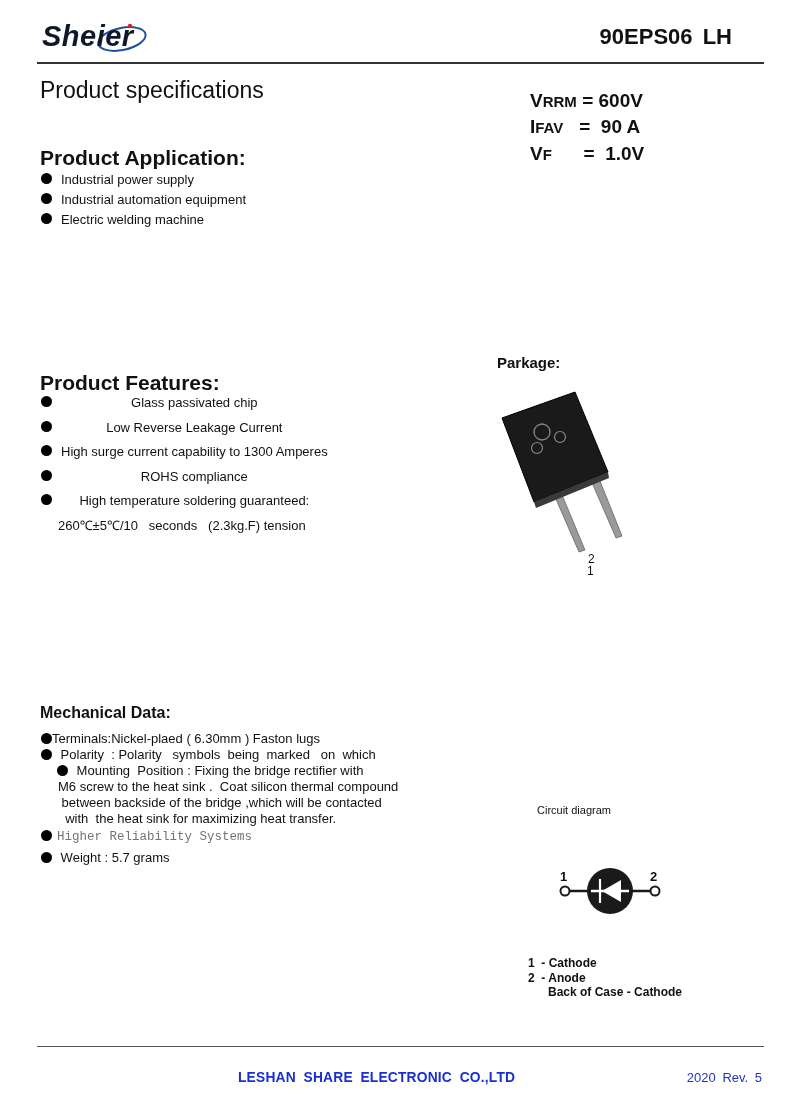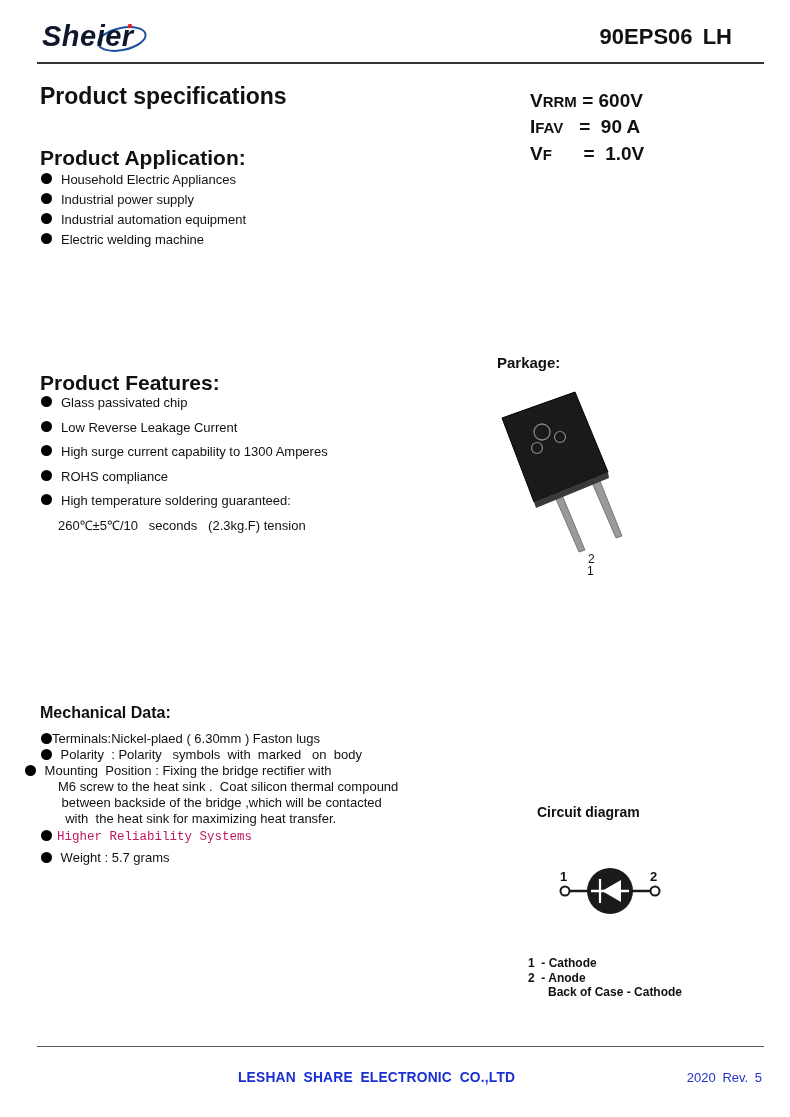--- a/index.html
+++ b/index.html
@@ -2,37 +2,37 @@
 <html><head>
 <meta charset="utf-8">
 <style>
   html, body { margin: 0; padding: 0; background: #ffffff; }
   body { width: 790px; height: 1117px; position: relative; overflow: hidden; font-family: "Liberation Sans", sans-serif; color: #111; }
   .abs { position: absolute; }
   .logo { left: 42px; top: 18px; width: 115px; height: 40px; }
   .logo-text { position: absolute; left: 0; top: 2px; font-family: "Liberation Sans", sans-serif; font-weight: bold; font-style: italic; font-size: 29px; color: #0f172a; letter-spacing: 0.5px; }
   .part-no { right: 58px; top: 24px; font-size: 22px; font-weight: bold; color: #111; word-spacing: 4px; }
   .rule-top { left: 37px; top: 62px; width: 727px; height: 2px; background: #333; }
-  .title { left: 40px; top: 83px; font-size: 23px; font-weight: bold; }
+  .title { left: 40px; top: 77px; font-size: 23px; font-weight: normal; }
   .spec { left: 530px; font-size: 19px; font-weight: bold; white-space: pre; }
   .spec .sub { font-size: 15px; }
   .sec-head { font-size: 21px; font-weight: bold; }
   .list { margin: 0; padding: 0; list-style: none; font-size: 13px; }
   .list li { position: relative; padding-left: 21px; }
   .bullet { position: absolute; left: 1px; width: 11px; height: 11px; border-radius: 50%; background: #000; }
   .app-list li { height: 20px; line-height: 20px; }
   .app-list .bullet { top: 3px; }
-  .feat-list li { height: 24.5px; line-height: 20px; }
+  .feat-list li { height: 24.5px; line-height: 20px; text-align: center; }
   .feat-list .bullet { top: 3px; }
   .feat-extra { left: 58px; top: 516px; font-size: 13px; white-space: pre; }
   .mech { font-size: 13px; line-height: 16px; white-space: pre; }
   .mech .bullet { position: relative; display: inline-block; width: 11px; height: 11px; vertical-align: -1px; margin-right: 6px; }
-  .serif { font-family: "Liberation Mono", monospace; color: #be185d; font-size: 12.5px; }
+  .serif { font-family: "Liberation Mono", monospace; color: #737373; font-size: 12.5px; }
   .pkg-head { left: 497px; top: 354px; font-size: 15px; font-weight: bold; }
-  .circ-head { left: 537px; top: 804px; font-size: 14px; font-weight: bold; }
+  .circ-head { left: 537px; top: 804px; font-size: 11px; font-weight: normal; }
   .pin-notes { left: 528px; top: 956px; font-size: 12px; font-weight: bold; line-height: 14.5px; white-space: pre; }
   .rule-bot { left: 37px; top: 1046px; width: 727px; height: 1px; background: #555; }
   .company { left: 238px; top: 1068px; font-size: 15px; font-weight: bold; color: #1a2fd0; letter-spacing: 0.2px; word-spacing: 4px; transform: scaleX(0.92); transform-origin: left; }
   .rev { right: 28px; top: 1070px; font-size: 13px; color: #2233cc; word-spacing: 3px; }
 </style>
 </head>
 <body>
 
 <div class="abs logo">
   <svg width="115" height="40" viewBox="0 0 115 40" style="position:absolute;left:0;top:0;">
@@ -45,21 +45,20 @@
 <div class="abs rule-top"></div>
 
 <div class="abs title">Product specifications</div>
 
 <div class="abs spec" style="top:90px;"><span>V</span><span class="sub">RRM</span> <span>= 600V</span></div>
 <div class="abs spec" style="top:116px;"><span>I</span><span class="sub">FAV</span>   <span>=  90 A</span></div>
 <div class="abs spec" style="top:143px;"><span>V</span><span class="sub">F</span>      <span>=  1.0V</span></div>
 
 <div class="abs sec-head" style="left:40px; top:146px;">Product  Application:</div>
 <ul class="abs list app-list" style="left:40px; top:170px;">
-  <li><span class="bullet"></span><span>Household Electric Appliances</span></li>
   <li><span class="bullet"></span><span>Industrial power supply</span></li>
   <li><span class="bullet"></span><span>Industrial automation equipment</span></li>
   <li><span class="bullet"></span><span>Electric welding machine</span></li>
 </ul>
 
 <div class="abs sec-head" style="left:40px; top:371px;">Product  Features:</div>
 <ul class="abs list feat-list" style="left:40px; top:393px;">
   <li><span class="bullet"></span><span>Glass passivated  chip</span></li>
   <li><span class="bullet"></span><span>Low Reverse Leakage Current</span></li>
   <li><span class="bullet"></span><span>High surge current capability to  1300  Amperes</span></li>
@@ -79,22 +78,22 @@
   <circle cx="52" cy="42" r="8" fill="none" stroke="#888" stroke-width="1.3"></circle>
   <circle cx="70" cy="47" r="5.5" fill="none" stroke="#888" stroke-width="1.2"></circle>
   <circle cx="47" cy="58" r="5.5" fill="none" stroke="#888" stroke-width="1.2"></circle>
   <text x="98" y="173" font-family="Liberation Sans, sans-serif" font-size="12" fill="#111">2</text>
   <text x="97" y="186" font-family="Liberation Sans, sans-serif" font-size="12" fill="#111" transform="translate(-1,0)" style="display:none">1</text>
 </svg>
 <div class="abs" style="left:587px; top:564px; font-size:12px;">1</div>
 
 <div class="abs sec-head" style="left:40px; top:704px; font-size:16px;"><span>Mechanical Data</span><span>:</span></div>
 <div class="abs mech" style="left:40px; top:731px;"><span class="bullet" style="margin-right:1px;"></span><span>Terminals:Nickel-plaed ( 6.30mm ) Faston lugs</span></div>
-<div class="abs mech" style="left:40px; top:747px;"><span class="bullet"></span><span> Polarity  : Polarity   symbols  with  marked   on  body</span></div>
-<div class="abs mech" style="left:24px; top:763px;text-align:center;"><span class="bullet"></span><span> Mounting  Position : Fixing the bridge rectifier with</span></div>
+<div class="abs mech" style="left:40px; top:747px;"><span class="bullet"></span><span> Polarity  : Polarity   symbols  being  marked   on  which</span></div>
+<div class="abs mech" style="left:56px; top:763px;text-align:center;"><span class="bullet"></span><span> Mounting  Position : Fixing the bridge rectifier with</span></div>
 <div class="abs mech" style="left:58px; top:779px;">M6 screw to the heat sink .  Coat silicon thermal compound</div>
 <div class="abs mech" style="left:58px; top:795px;"> between backside of the bridge ,which will be contacted</div>
 <div class="abs mech" style="left:58px; top:811px;">  with  the heat sink for maximizing heat transfer.</div>
 <div class="abs mech" style="left:40px; top:828px;"><span class="bullet"></span><span class="serif">Higher Reliability Systems</span></div>
 <div class="abs mech" style="left:40px; top:850px;"><span class="bullet"></span><span> Weight : 5.7 grams</span></div>
 
 <div class="abs circ-head">Circuit diagram</div>
 <svg class="abs" style="left:555px; top:866px;" width="110" height="50" viewBox="0 0 110 50">
   <circle cx="55" cy="25" r="23" fill="#1a1a1a"></circle>
   <line x1="14" y1="25" x2="96" y2="25" stroke="#1a1a1a" stroke-width="2.5"></line>

